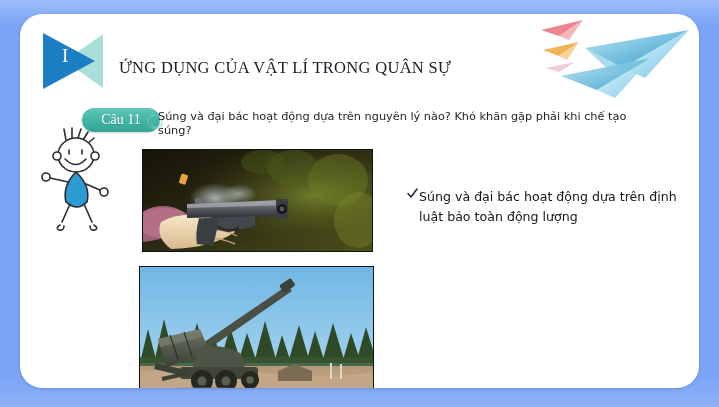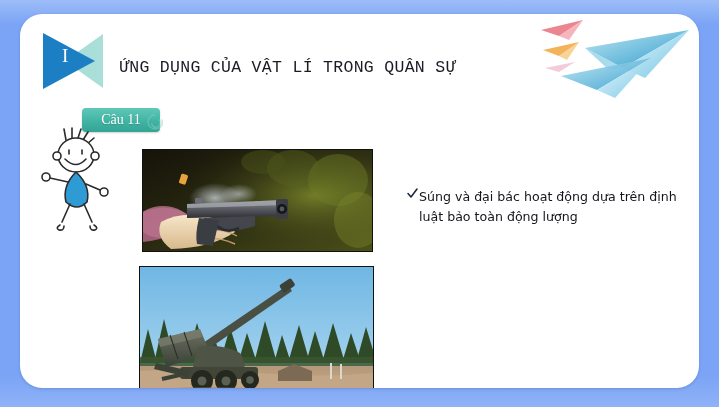--- a/index.html
+++ b/index.html
@@ -24,30 +24,30 @@
   .planes{position:absolute;right:0;top:0;width:160px;height:92px;pointer-events:none;}
   
   .marker{position:absolute;left:23px;top:18px;width:86px;height:58px;}
   .marker .num{
     position:absolute;left:19px;top:14px;
     color:#ffffff;font-family:"Liberation Serif", serif;
     font-size:19px;letter-spacing:.5px;line-height:1;
   }
   .title{
     position:absolute;left:99px;top:44px;
-    font-family:Liberation Mono, monospace;
+    font-family:Liberation Serif, serif;
     font-size:16.5px;color:#1b1b25;letter-spacing:.3px;
     font-weight:400;white-space:nowrap;
   }
   
   .badge{
     position:absolute;left:62px;top:94px;width:78px;height:24px;
     background:linear-gradient(180deg,#5ec3b4 0%,#3fb3a3 55%,#37a globe 100%);
     background:linear-gradient(180deg,#60c7b7 0%,#3fb2a2 60%,#34a493 100%);
-    border-radius:4px;
+    border-radius:12px;
     box-shadow:0 1px 2px rgba(0,0,0,.18);
   }
   .badge-label{
     position:absolute;left:0;top:0;width:78px;height:24px;
     display:flex;align-items:center;justify-content:center;
     color:#ffffff;font-family:"Liberation Serif", serif;font-size:14px;
     text-shadow:0 1px 1px rgba(0,0,0,.18);
   }
   .spiral{position:absolute;left:127px;top:100px;width:16px;height:16px;opacity:.45;}
   .qtext{
@@ -120,20 +120,21 @@
     </div>
 
     <div class="title">ỨNG DỤNG CỦA VẬT LÍ TRONG QUÂN SỰ</div>
 
     <div class="badge">
       <span class="badge-label">Câu 11</span>
     </div>
     <svg class="spiral" viewBox="0 0 16 16">
       <path d="M8 1a7 7 0 1 0 6.5 4.4 5.6 5.6 0 1 1-10 4 4.4 4.4 0 1 0 7.3-4" fill="none" stroke="#8fd4cb" stroke-width="1.3"></path>
     </svg>
+    <div class="qtext">Súng và đại bác hoạt động dựa trên nguyên lý nào? Khó khăn gặp phải khi chế tạo súng?</div>
 
     <svg class="figure" viewBox="0 0 86 108">
       <g fill="none" stroke="#2b2b2b" stroke-width="1.6" stroke-linecap="round">
 
         <path d="M32 14 L30 3"></path>
           <path d="M38 12 L38 2"></path>
           <path d="M44 12 L47 3"></path>
         <path d="M49 14 L54 6"></path>
           <path d="M53 18 L60 12"></path>
 

